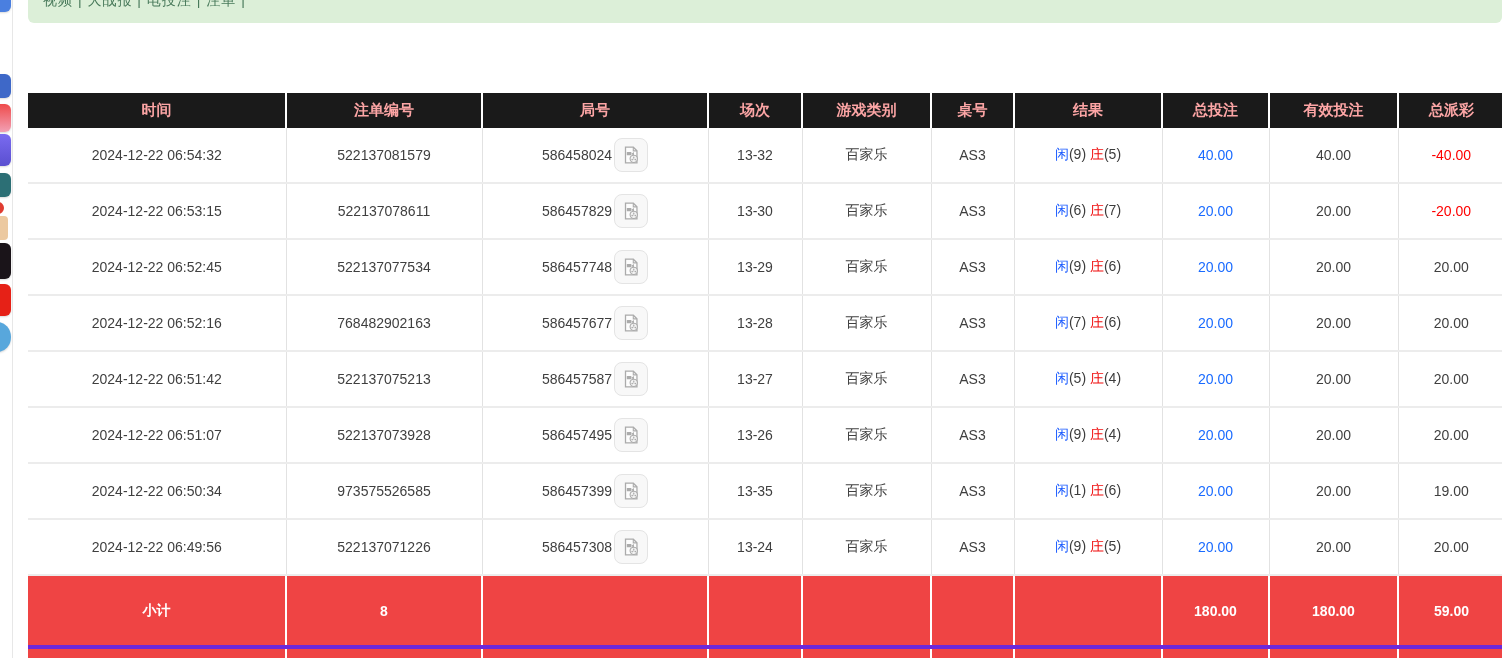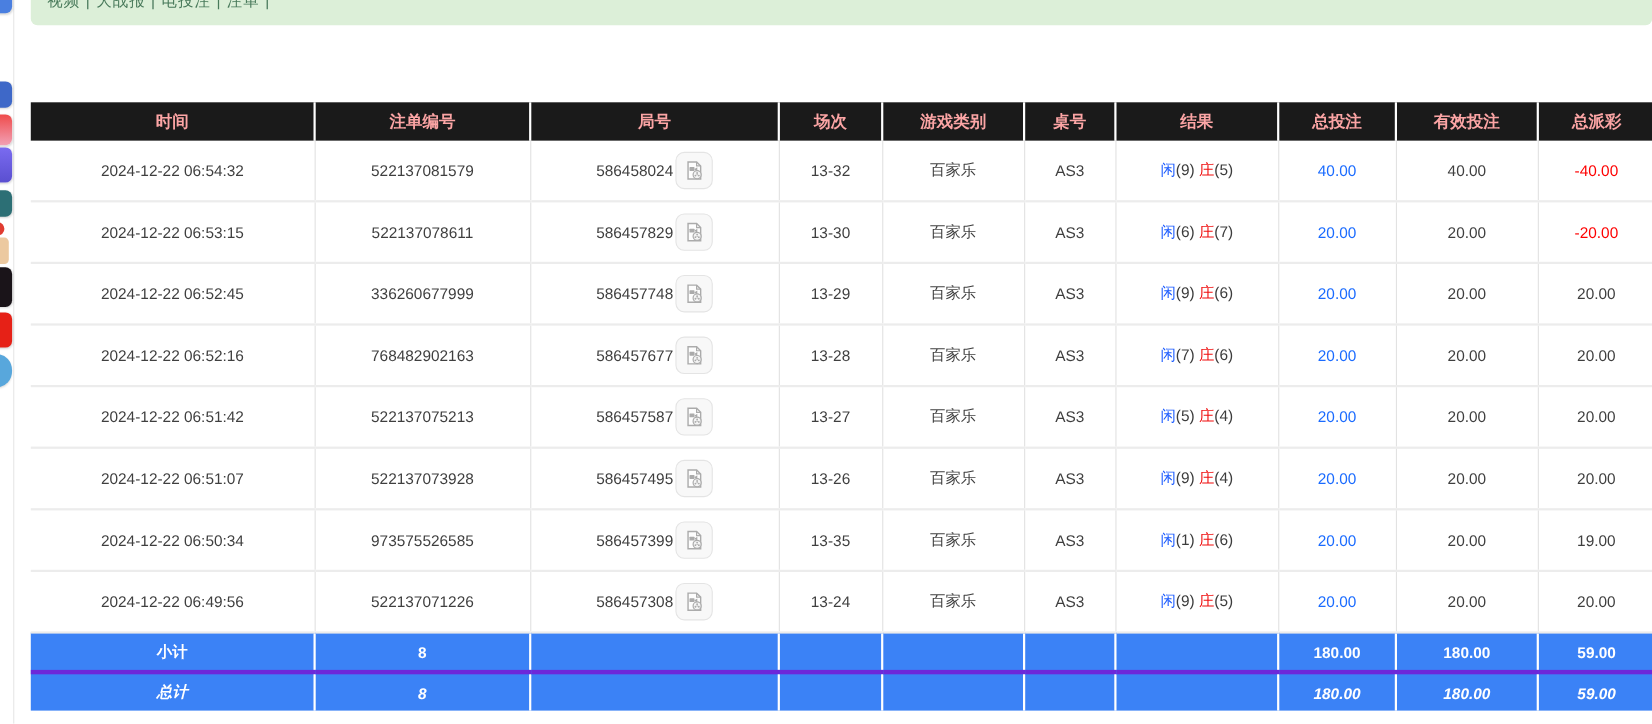--- a/index.html
+++ b/index.html
@@ -36,22 +36,22 @@
     height:35px;padding:0;text-align:center;border-right:2px solid #ffffff;
   }
   th:last-child{border-right:none;}
   tbody td{
     height:54px;padding:0;text-align:center;vertical-align:middle;
     font-size:14px;color:#3f3f3f;background:#ffffff;
     border-right:1px solid #e2e2e2;border-bottom:2px solid #ececec;
   }
   tbody td:last-child{border-right:none;}
   tfoot td{
-    background:#3b82f6;color:#ffffff;font-size:14px;font-weight:bold;
-    height:33px;padding:0;text-align:center;
+    background:#ef4444;color:#ffffff;font-size:14px;font-weight:bold;
+    height:33px;padding:18px;text-align:center;
     border-right:2px solid #ffffff;border-top:2px solid #ffffff;
   }
   tfoot td:last-child{border-right:none;}
   tfoot tr.total-row td{border-top:4px solid #6d28d9;font-style:italic;}
 
   .round-cell{display:flex;align-items:center;justify-content:center;gap:2px;}
   .video-btn{
     width:34px;height:34px;border:1px solid #e4e4e4;border-radius:8px;background:#f8f8f8;
     display:inline-flex;align-items:center;justify-content:center;cursor:pointer;padding:0;
   }
@@ -172,21 +172,21 @@
     <td>
       <span class="res-p">闲</span><span class="res-n">(6) </span>
       <span class="res-b">庄</span><span class="res-n">(7)</span>
     </td>
     <td><a class="amt-link">20.00</a></td>
     <td>20.00</td>
     <td class="neg">-20.00</td>
   </tr>
         <tr>
     <td>2024-12-22 06:52:45</td>
-    <td>336260677999</td>
+    <td>522137077534</td>
     <td>
       <div class="round-cell">
         <span>586457748</span>
         <button class="video-btn">
           <svg width="22" height="22" viewBox="0 0 24 24" fill="none">
             <path d="M6 3.5h8.5l4 4V20.5H6z" stroke="#ababab" stroke-width="1.4" fill="#fdfdfd"></path>
             <path d="M14.5 3.5v4h4" stroke="#ababab" stroke-width="1.2" fill="none"></path>
             <rect x="7.4" y="8.6" width="5" height="3.8" rx="0.6" fill="#ababab"></rect>
             <path d="M12.4 10.5l2.8-1.7v3.9l-2.8-1.7z" fill="#ababab"></path>
             <circle cx="15" cy="16.2" r="4" fill="#f4f4f4" stroke="#ababab" stroke-width="1.2"></circle>

